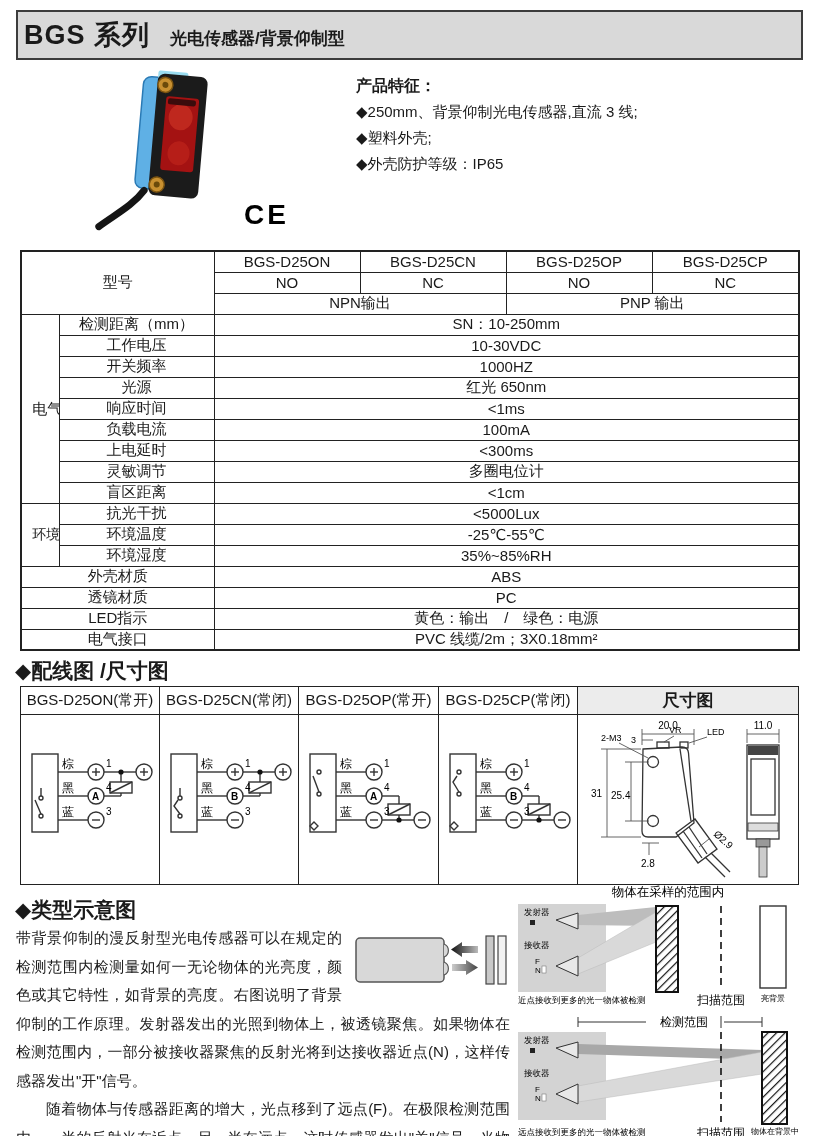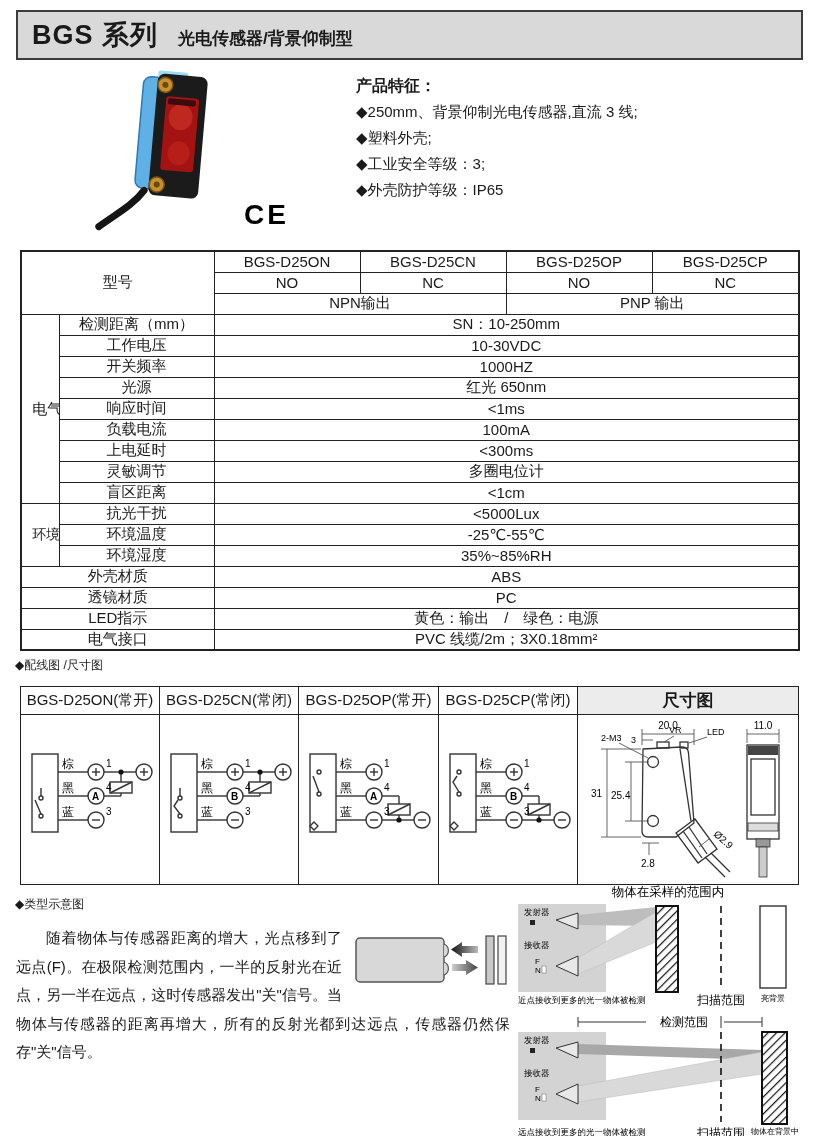--- a/index.html
+++ b/index.html
@@ -1,42 +1,42 @@
 <!DOCTYPE html>
 <html><head>
 <meta charset="utf-8">
 <style>
   * { box-sizing: border-box; margin: 0; padding: 0; }
   body { background:#fff; font-family:"Liberation Sans","DejaVu Sans",sans-serif; color:#1a1a1a; }
   #page { position:relative; width:819px; height:1136px; background:#fff; overflow:hidden; }
 
   
   .hdr { position:absolute; left:16px; top:10px; width:787px; height:50px;
-         background:#d9d9d9; border:2px solid #3c3c3c; display:flex; align-items:center; padding-left:14px; }
+         background:#d9d9d9; border:2px solid #3c3c3c; display:flex; align-items:center; padding-left:6px; }
   .hdr .series { font-size:27px; font-weight:bold; letter-spacing:1px; }
   .hdr .sub { font-size:17px; font-weight:bold; margin-left:20px; margin-top:6px; }
 
   
   .features { position:absolute; left:356px; top:76px; width:440px; }
   .features .ft-title { font-size:16px; font-weight:bold; margin-bottom:2px; }
   .features .ft-item { font-size:15px; line-height:26px; }
 
   .photo { position:absolute; left:92px; top:68px; }
 
   
   table.spec { position:absolute; left:20px; top:250px; width:778px;
                border-collapse:collapse; table-layout:fixed; border:2px solid #222; }
   table.spec td { border:1px solid #222; text-align:center; font-size:15px; height:21px;
                   padding:0 8px; overflow:hidden; white-space:nowrap; }
   table.spec .vlab { font-size:15px; }
   table.spec .vlab span { display:block; width:16px; margin:0 auto; word-break:break-all; line-height:24px; }
   table.spec .vlab-tight span { line-height:15.5px; font-size:14px; }
 
   
-  .sec-title { position:absolute; font-size:12px; font-weight:normal; }
+  .sec-title { position:absolute; font-size:21px; font-weight:bold; }
   table.wiring { position:absolute; left:20px; top:686px; width:778px;
                  border-collapse:collapse; table-layout:fixed; border:1.5px solid #222; }
   table.wiring td { border:1px solid #222; text-align:center; vertical-align:middle; }
   table.wiring tr.whead td { height:28px; font-size:15px;margin-top:8px; }
   table.wiring tr.whead td.dimhead { font-weight:bold; font-size:17px; background:#ececec; }
   table.wiring tr.wbody td { height:168px; padding:0; }
 
   svg text { font-family:"Liberation Sans","DejaVu Sans",sans-serif; }
 
   
@@ -70,21 +70,20 @@
       <circle cx="68" cy="119" r="3" fill="#6b4a0a"></circle>
       <path d="M56,126 C46,142 30,152 14,166" fill="none" stroke="#151515" stroke-width="7" stroke-linecap="round"></path>
     </g>
     <text x="152" y="156" font-size="28" font-weight="bold" letter-spacing="3">CE</text>
   </svg>
 
   <div class="features">
     <div class="ft-title">产品特征：</div>
     <div class="ft-item"><span>◆</span><span>250mm、背景仰制光电传感器,直流 3 线;</span></div>
     <div class="ft-item"><span>◆</span><span>塑料外壳;</span></div>
-    <div class="ft-item"><span>◆</span><span>工业安全等级：3;</span></div>
     <div class="ft-item"><span>◆</span><span>外壳防护等级：IP65</span></div>
   </div>
 
   <table class="spec">
     <colgroup>
         <col style="width:38px">
         <col style="width:155px">
         <col style="width:146px">
         <col style="width:146px">
         <col style="width:146px">
@@ -426,20 +425,21 @@
         </linearGradient>
       </defs>
       <rect x="4" y="10" width="88" height="44" rx="4" fill="#d8d8d8" stroke="#555" stroke-width="1.5"></rect>
       <path d="M92,16 a7,7 0 0 1 0,13" fill="#d8d8d8" stroke="#555" stroke-width="1.2"></path>
       <path d="M92,34 a7,7 0 0 1 0,13" fill="#d8d8d8" stroke="#555" stroke-width="1.2"></path>
       <polygon points="126,18 110,18 110,14 99,21.5 110,29 110,25 126,25" fill="url(#gL)"></polygon>
       <polygon points="100,36 114,36 114,32 126,39.5 114,47 114,43 100,43" fill="url(#gR)"></polygon>
       <rect x="134" y="8" width="8" height="48" fill="#c9c9c9" stroke="#444" stroke-width="1.2"></rect>
       <rect x="146" y="8" width="8" height="48" fill="#f2f2f2" stroke="#444" stroke-width="1.2"></rect>
     </svg>
+    <p>带背景仰制的漫反射型光电传感器可以在规定的检测范围内检测量如何一无论物体的光亮度，颜色或其它特性，如背景的亮度。右图说明了背景仰制的工作原理。发射器发出的光照到物体上，被透镜聚焦。如果物体在检测范围内，一部分被接收器聚焦的反射光将到达接收器近点(N)，这样传感器发出"开"信号。</p>
     <p class="p2">随着物体与传感器距离的增大，光点移到了远点(F)。在极限检测范围内，一半的反射光在近点，另一半在远点，这时传感器发出"关"信号。当物体与传感器的距离再增大，所有的反射光都到达远点，传感器仍然保存"关"信号。</p>
   </div>
 
   <div class="diag-col">
     
     <svg width="306" height="122" viewBox="0 0 306 122">
       <defs>
         <pattern id="hatch" patternUnits="userSpaceOnUse" width="6" height="6" patternTransform="rotate(45)">
           <rect width="6" height="6" fill="#fff"></rect>
           <line x1="0" y1="0" x2="0" y2="6" stroke="#111" stroke-width="2.4"></line>

